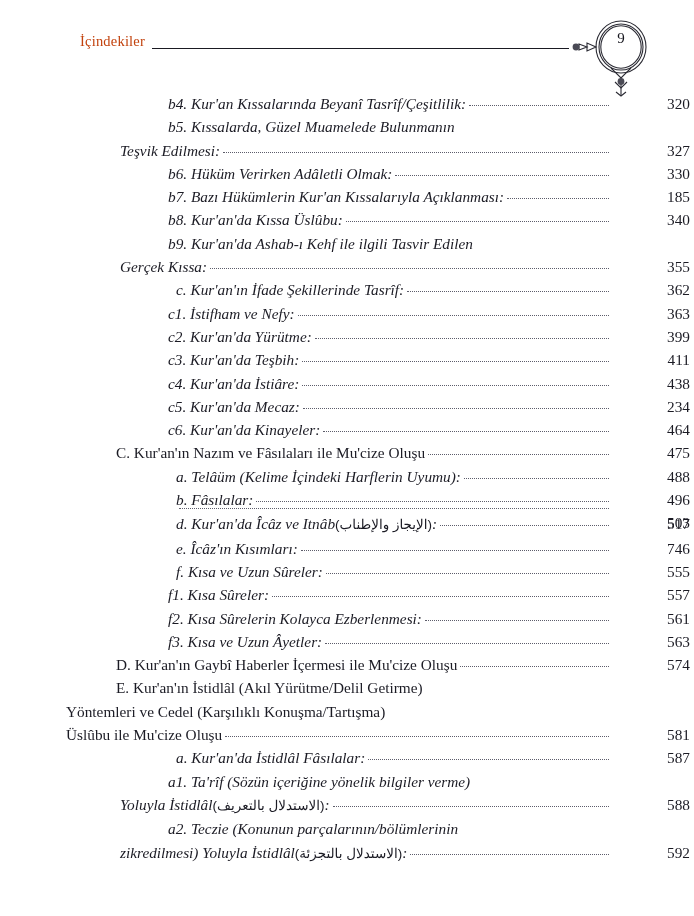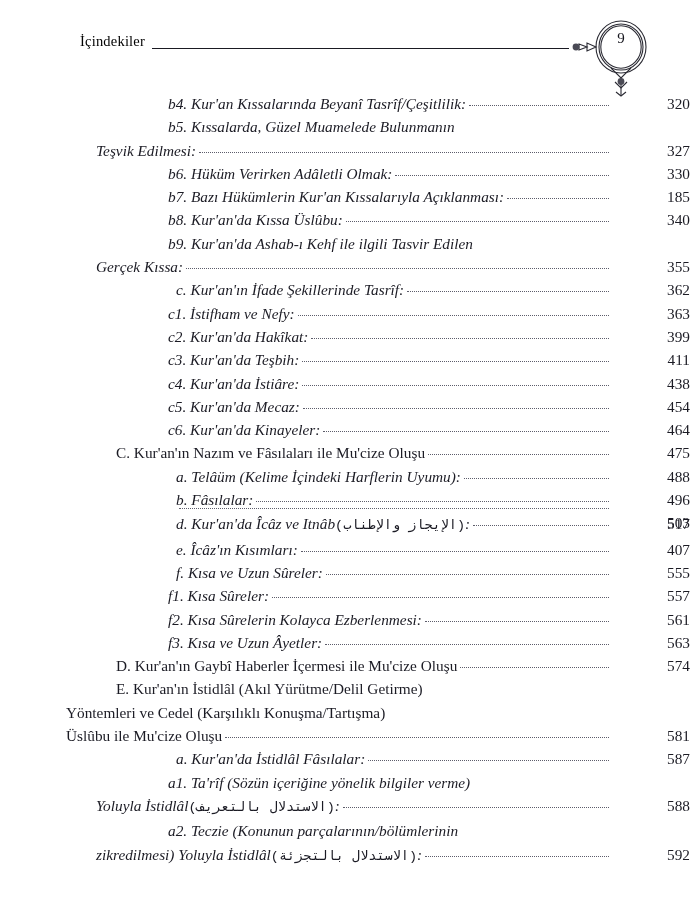--- a/index.html
+++ b/index.html
@@ -23,21 +23,21 @@
     top: 0;
     width: 694px;
     height: 92px;
   }
   .header-label {
     position: absolute;
     left: 80px;
     top: 33px;
     font-size: 14.5px;
     letter-spacing: 0.2px;
-    color: #000000;
+    color: #c2410c;
     white-space: nowrap;
   }
   .header-rule {
     position: absolute;
     left: 152px;
     top: 48px;
     width: 417px;
     height: 0;
     border-top: 1.5px solid #1a1a22;
   }
@@ -101,25 +101,25 @@
   .toc-entry.cont { padding-right: 84px; }
 
   
   .italic .label { font-style: italic; }
   .roman  .label { font-style: normal; }
 
   
   .lvl-a  { padding-left: 116px; }  
   .lvl-b  { padding-left: 145px; margin-left: 31px; }  
   .lvl-c  { padding-left: 168px; }  
-  .lvl-d  { padding-left: 96px; }  
+  .lvl-d  { padding-left: 120px; }  
   .lvl-e  { padding-left: 66px; }  
 
   .arabic {
-    font-family: Liberation Mono, monospace;
+    font-family: Liberation Sans, sans-serif;
     font-style: normal;
     font-size: 13.5px;
     direction: rtl;
     unicode-bidi: isolate;
   }
 </style>
 </head>
 <body>
 
 <div class="page-header">
@@ -190,38 +190,38 @@
       <span class="label">c. Kur'an'ın İfade Şekillerinde Tasrîf:</span>
       <span class="leader"></span>
       <span class="page">362</span>
     </div>
     <div class="toc-entry lvl-c italic">
       <span class="label">c1. İstifham ve Nefy:</span>
       <span class="leader"></span>
       <span class="page">363</span>
     </div>
     <div class="toc-entry lvl-c italic">
-      <span class="label">c2. Kur'an'da Hakîkat:</span>
+      <span class="label">c2. Kur'an'da Yürütme:</span>
       <span class="leader"></span>
       <span class="page">399</span>
     </div>
     <div class="toc-entry lvl-c italic">
       <span class="label">c3. Kur'an'da Teşbih:</span>
       <span class="leader"></span>
       <span class="page">411</span>
     </div>
     <div class="toc-entry lvl-c italic">
       <span class="label">c4. Kur'an'da İstiâre:</span>
       <span class="leader"></span>
       <span class="page">438</span>
     </div>
     <div class="toc-entry lvl-c italic">
       <span class="label">c5. Kur'an'da Mecaz:</span>
       <span class="leader"></span>
-      <span class="page">454</span>
+      <span class="page">234</span>
     </div>
     <div class="toc-entry lvl-c italic">
       <span class="label">c6. Kur'an'da Kinayeler:</span>
       <span class="leader"></span>
       <span class="page">464</span>
     </div>
     <div class="toc-entry lvl-a roman">
       <span class="label">C. Kur'an'ın Nazım ve Fâsılaları ile Mu'cize Oluşu</span>
       <span class="leader"></span>
       <span class="page">475</span>
@@ -243,21 +243,21 @@
     <div class="toc-entry lvl-b italic">
       <span class="label">d. Kur'an'da Îcâz ve Itnâb </span>
       <span class="arabic">(الإيجاز والإطناب)</span>
       <span class="label">:</span>
       <span class="leader"></span>
       <span class="page">517</span>
     </div>
     <div class="toc-entry lvl-b italic">
       <span class="label">e. Îcâz'ın Kısımları:</span>
       <span class="leader"></span>
-      <span class="page">407</span>
+      <span class="page">746</span>
     </div>
     <div class="toc-entry lvl-b italic">
       <span class="label">f. Kısa ve Uzun Sûreler:</span>
       <span class="leader"></span>
       <span class="page">555</span>
     </div>
     <div class="toc-entry lvl-c italic">
       <span class="label">f1. Kısa Sûreler:</span>
       <span class="leader"></span>
       <span class="page">557</span>

